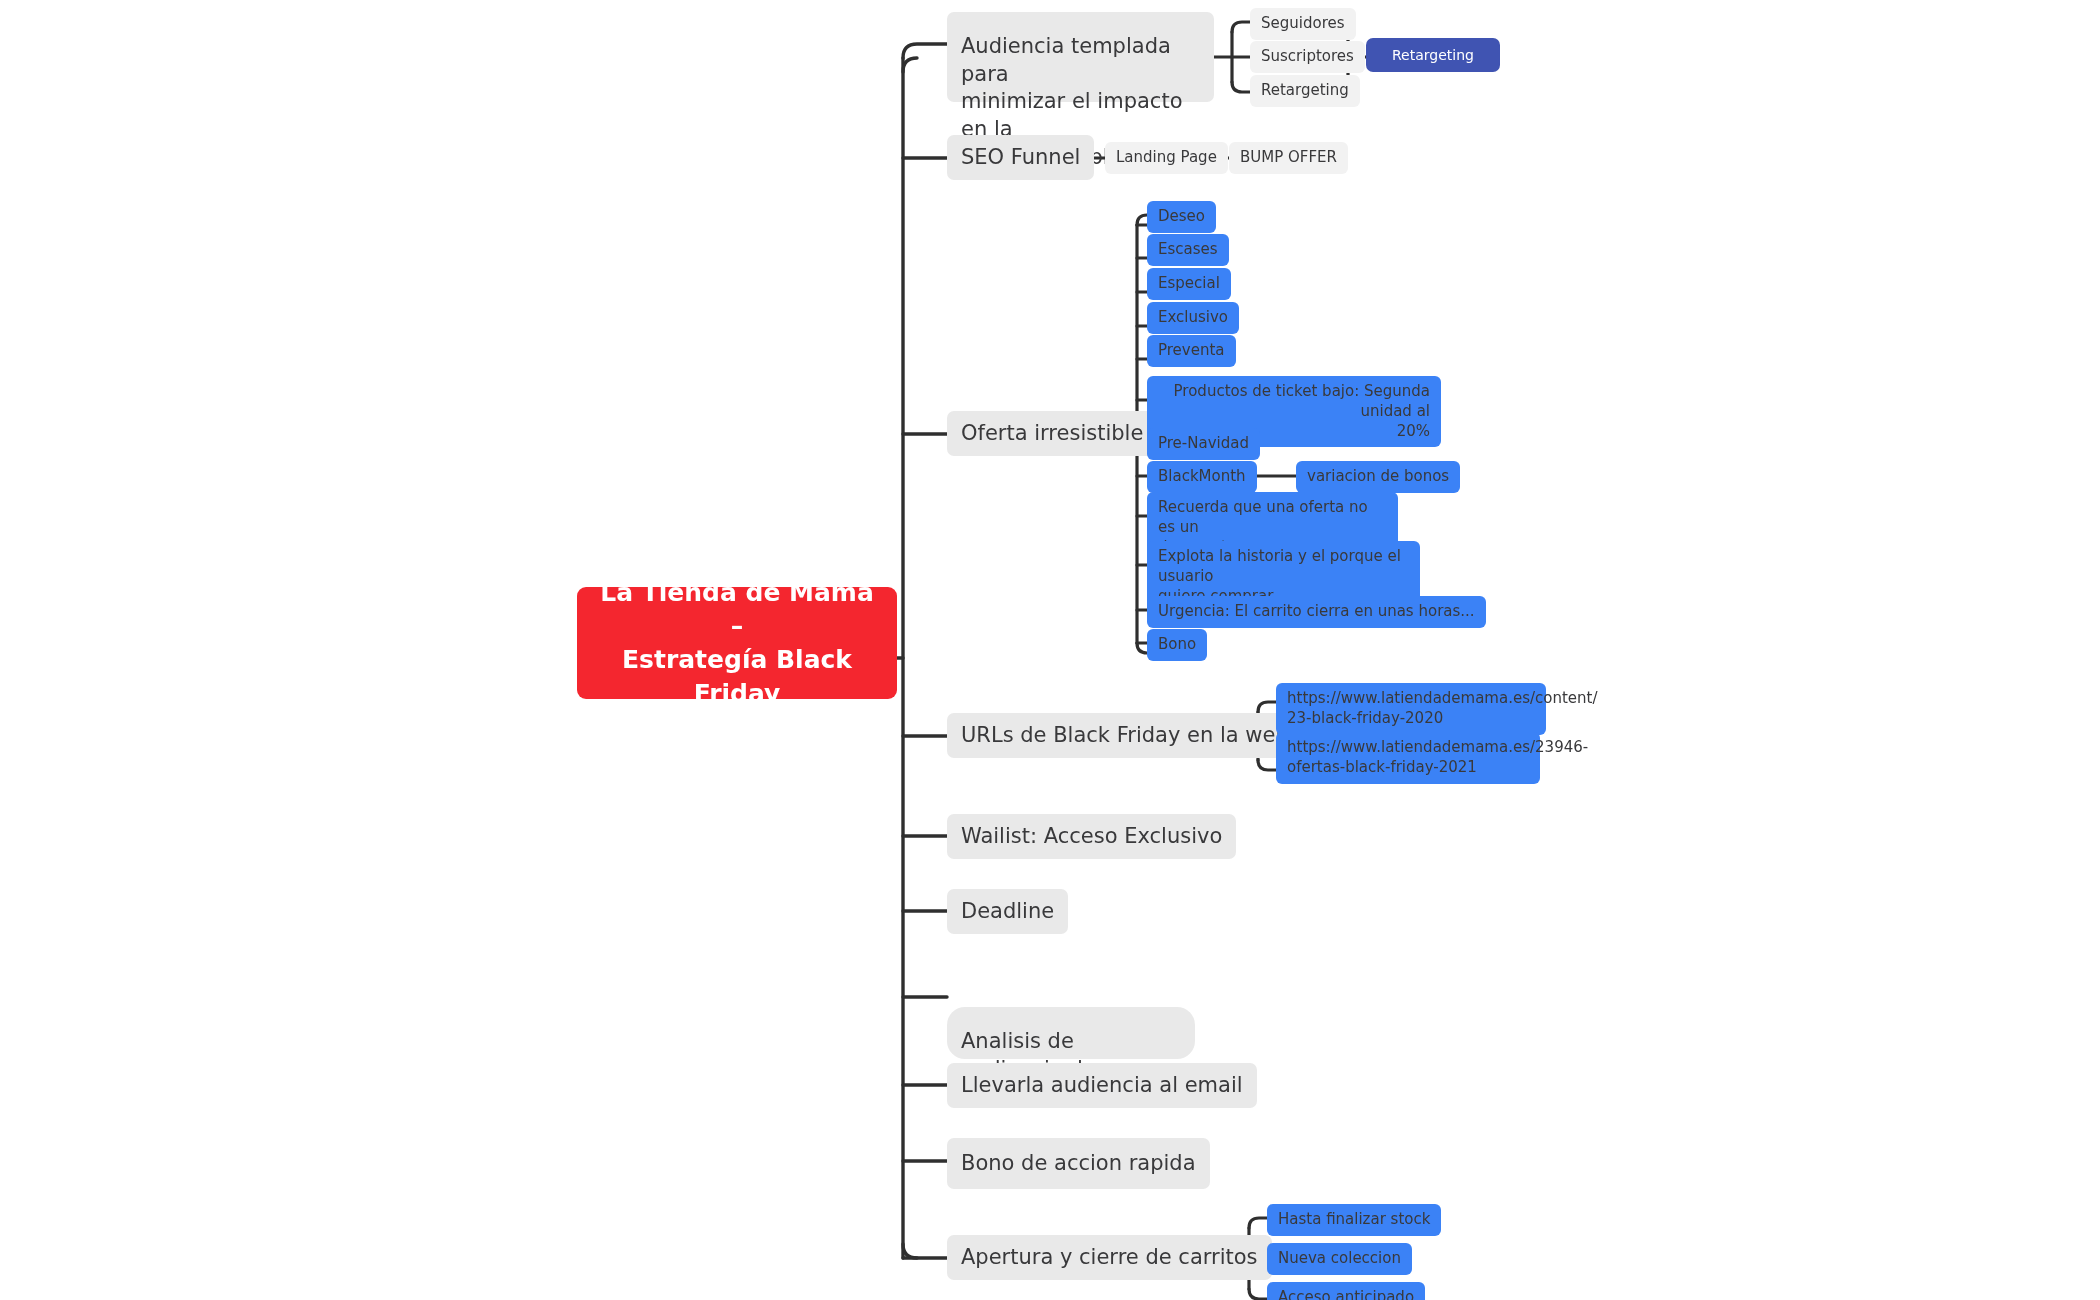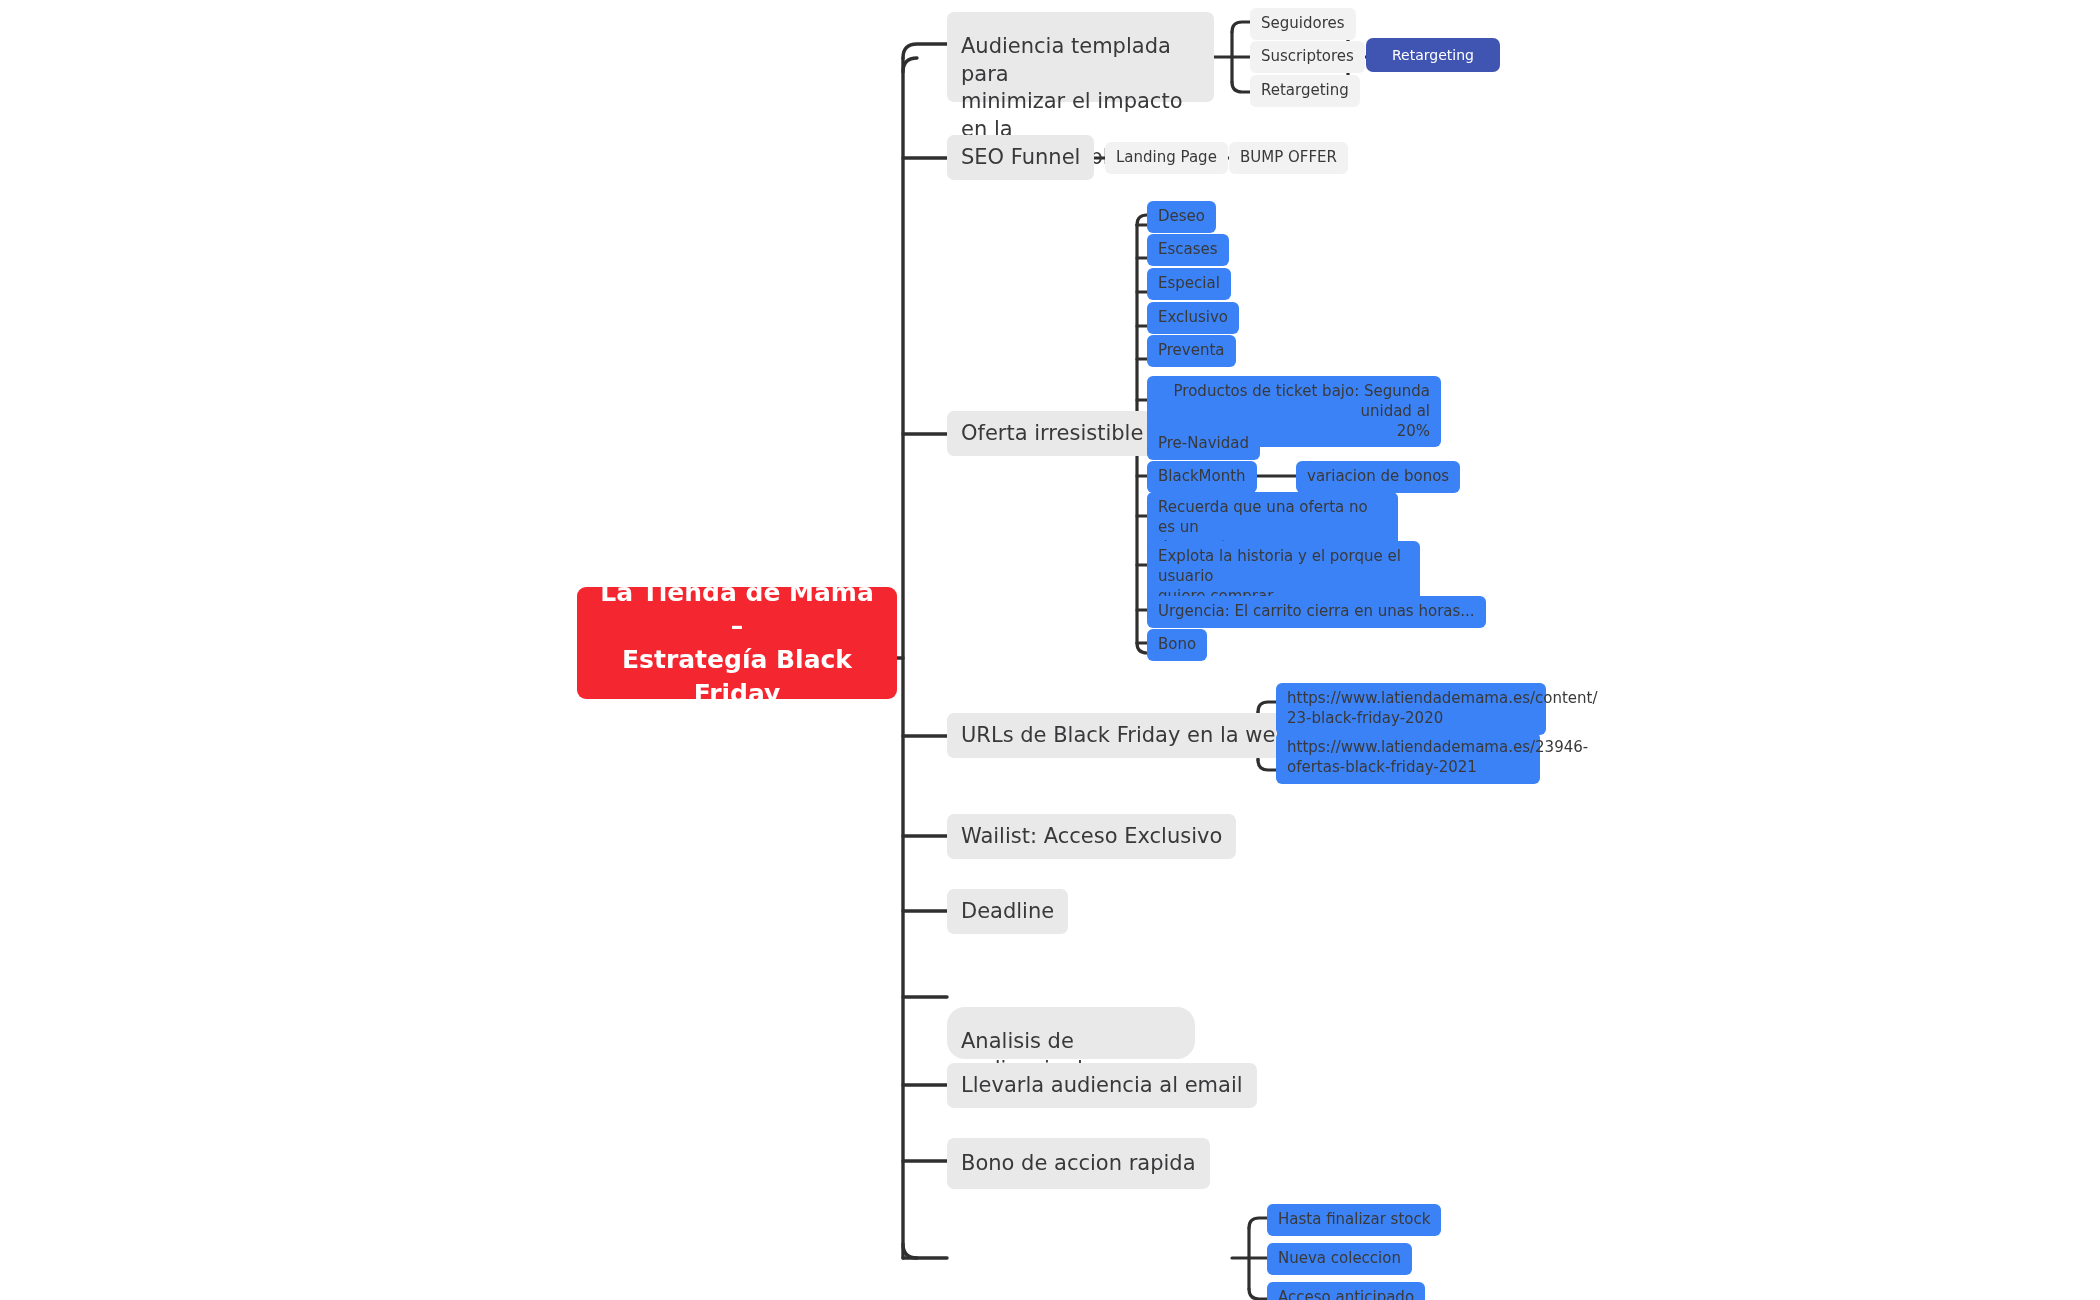--- a/index.html
+++ b/index.html
@@ -169,17 +169,18 @@
   <div class="node lvl3 multi" style="left:1276px;top:732px;width:264px;">https://www.latiendademama.es/23946-
 ofertas-black-friday-2021</div>
 
   <div class="node lvl1" style="left:947px;top:814px;height:45px;">Wailist: Acceso Exclusivo</div>
   <div class="node lvl1" style="left:947px;top:889px;height:45px;">Deadline</div>
   <div class="node lvl1 multi" style="left:947px;top:1007px;width:248px;height:52px;border-radius:18px;">Analisis de audiencia de
 segmentación</div>
   <div class="node lvl1" style="left:947px;top:1063px;height:45px;">Llevarla audiencia al email</div>
   <div class="node lvl1" style="left:947px;top:1138px;height:51px;">Bono de accion rapida</div>
 
+  <div class="node lvl1" style="left:947px;top:1235px;height:45px;">Apertura y cierre de carritos</div>
   <div class="node lvl3" style="left:1267px;top:1204px;">Hasta finalizar stock</div>
   <div class="node lvl3" style="left:1267px;top:1243px;">Nueva coleccion</div>
   <div class="node lvl3" style="left:1267px;top:1282px;">Acceso anticipado</div>
 
 </div>
 
 </body></html>

